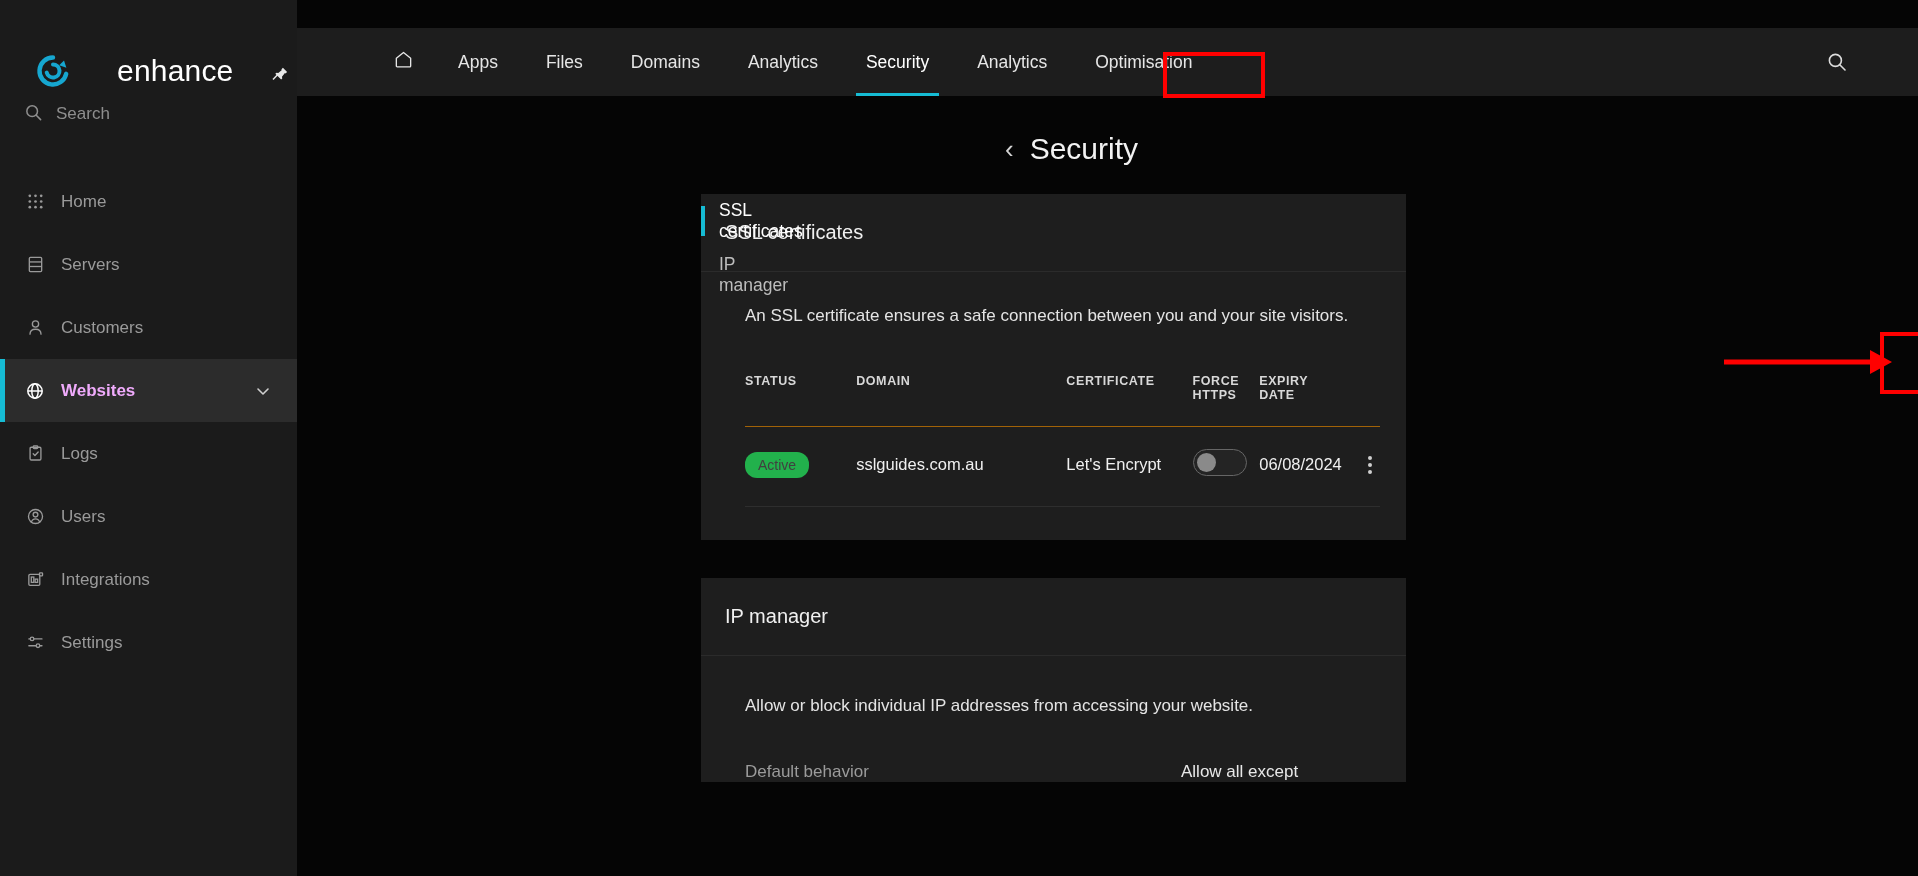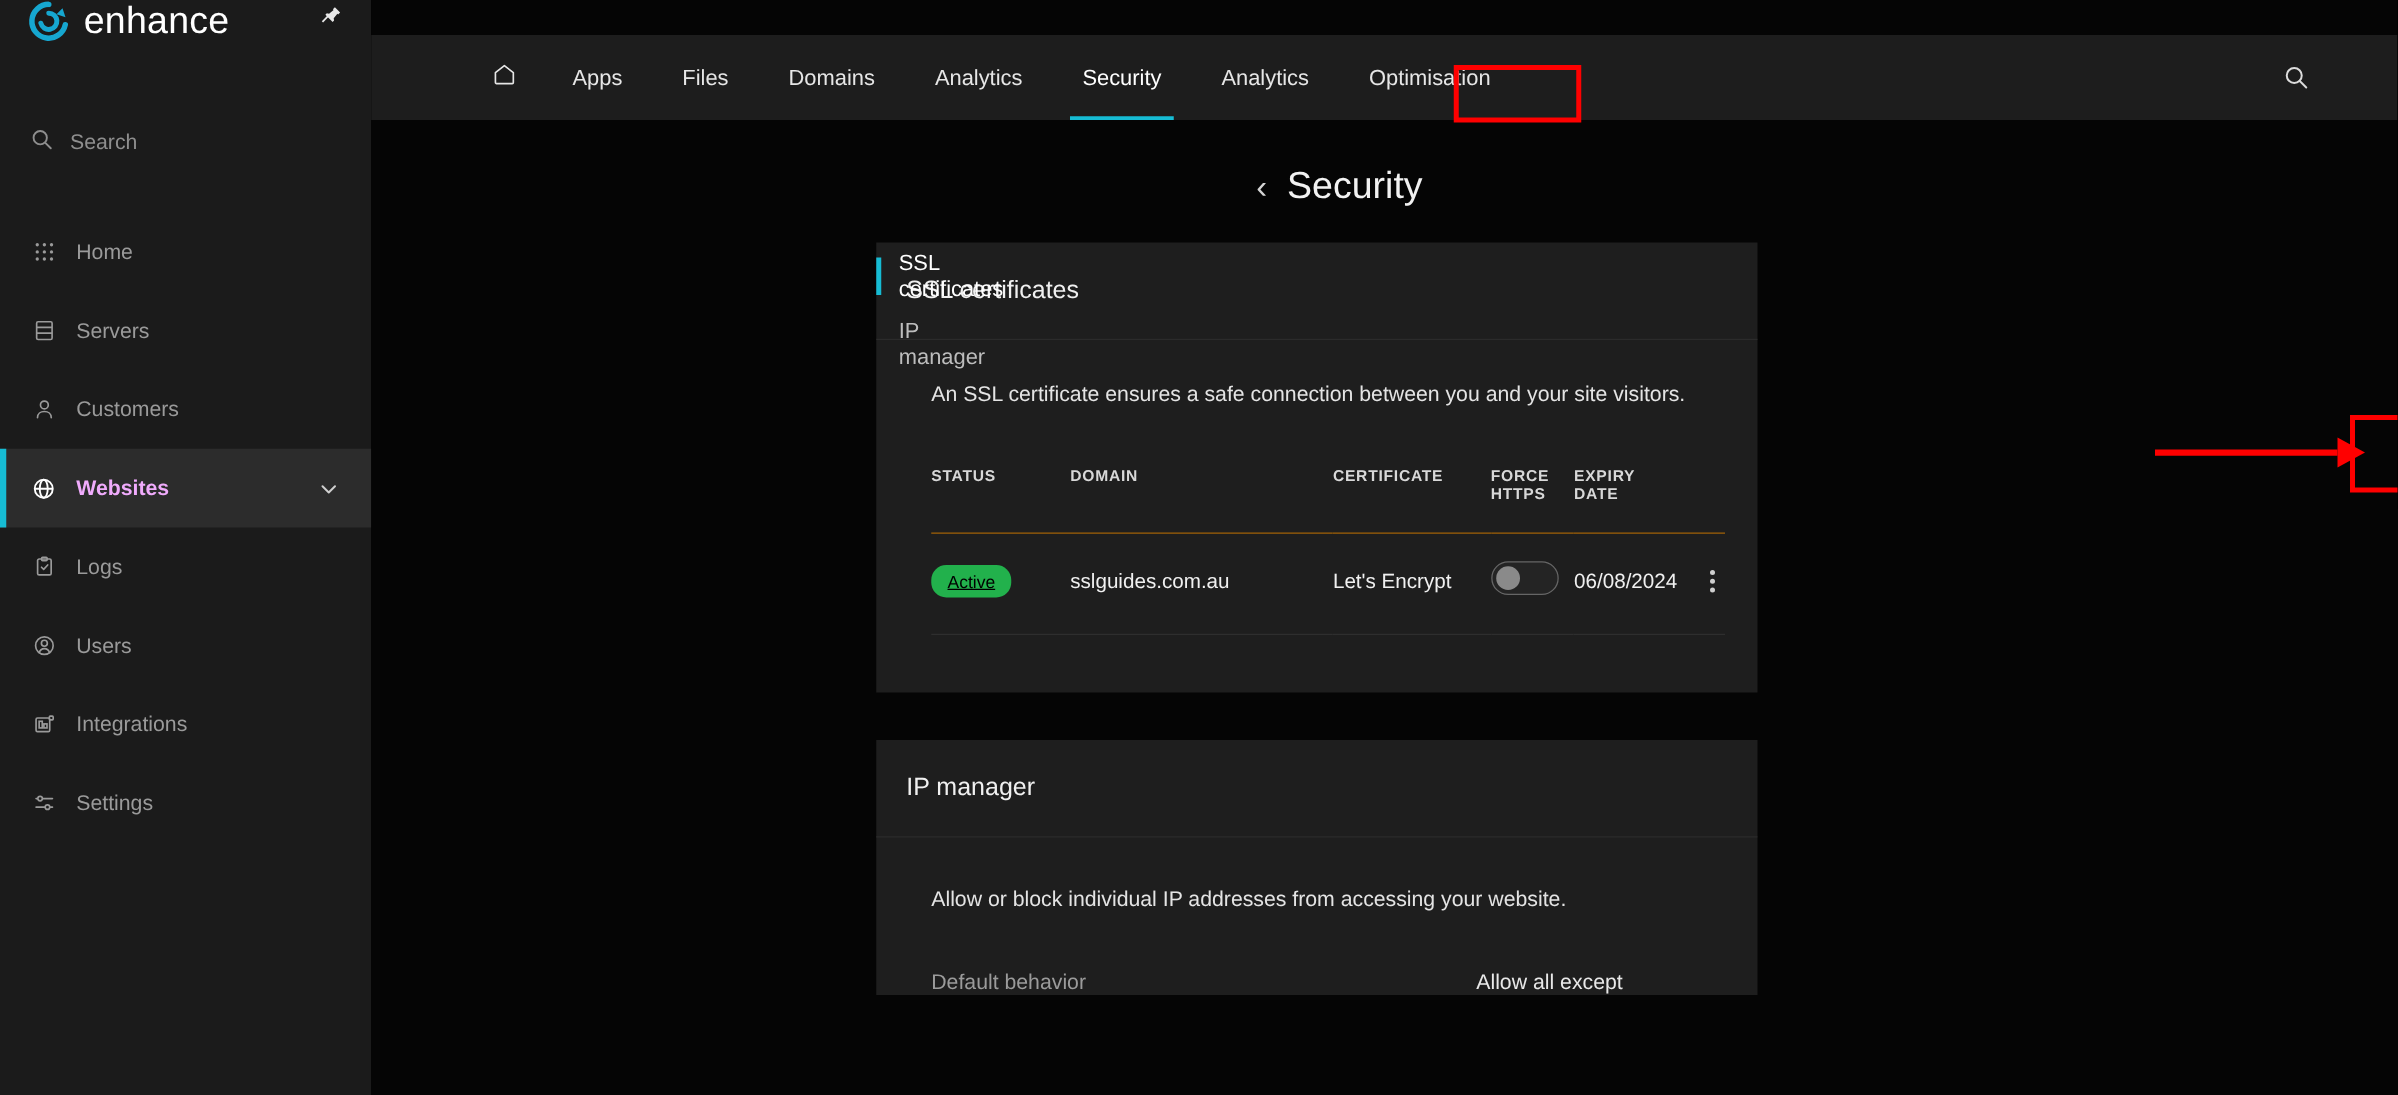--- a/index.html
+++ b/index.html
@@ -12,22 +12,23 @@
   #app { position: relative; width: 1918px; height: 876px; display: flex; background:#050505; }
 
   
   #sidebar {
     width: 297px; height: 876px;
     background: #1b1b1b;
     flex: 0 0 297px;
     position: relative;
   }
   .brand {
-    height: 88px; display: flex; align-items: flex-start;
-    padding: 0 20px 0 22px;
+    height: 88px; display: flex; align-items: flex-end;
+    padding: 0 20px 0 36px;
+    gap: 36px;
   }
   .brand-logo { width: 34px; height: 34px; flex: 0 0 34px; margin-right: 11px; }
   .brand-name {
     font-size: 30px; color: #ffffff; letter-spacing: .2px; font-weight: 400;
   }
   .pin-btn {
     margin-left: auto; width: 26px; height: 26px;
     display: flex; align-items: center; justify-content: center;
     color: #e8e8e8; cursor: pointer;
   }
@@ -112,21 +113,21 @@
     width: 4px; background: #16bcd4;
   }
 
   .panes { flex: 1; padding-right: 512px; }
   .card { background: #1e1e1e; margin-bottom: 38px; }
   .card-head {
     height: 78px; display: flex; align-items: center;
     padding: 0 24px; font-size: 20px; color: #f0f0f0;
     border-bottom: 1px solid #2b2b2b;
   }
-  .card-body { padding: 34px 26px 46px 44px; }
+  .card-body { padding: 34px 26px 33px 44px; }
   .desc-row { display: flex; align-items: center; }
   .desc {
     font-size: 17px; color: #e4e4e4;
   }
   .install-btn {
     margin-left: auto; margin-right: 12px;
     border: 1px solid #9a9a9a; background: #1e1e1e;
     color: #ffffff; font-size: 17px;
     padding: 13px 22px; cursor: pointer;
     font-family: "Liberation Sans", sans-serif;
@@ -144,22 +145,22 @@
     border-bottom: 1px solid #2e2e2e; vertical-align: middle;
   }
   .col-status { width: 168px; }
   .col-domain { width: 310px; }
   .col-cert   { width: 172px; }
   .col-force  { width: 82px; }
   .col-expiry { width: 122px; }
   .col-menu   { width: 40px; }
 
   .badge {
-    display: inline-block; background: #22b14c; color: #000000;
-    font-size: 14px; padding: 5px 13px; border-radius: 12px; font-weight: 500; text-decoration: underline;
+    display: inline-block; background: #22b14c; color: #404040;
+    font-size: 14px; padding: 5px 13px; border-radius: 12px; font-weight: 500;
   }
   .toggle {
     width: 54px; height: 27px; border-radius: 14px;
     border: 1px solid #666; background: #242424;
     position: relative; cursor: pointer; display: inline-block;
   }
   .toggle .knob {
     position: absolute; left: 3px; top: 3px;
     width: 19px; height: 19px; border-radius: 50%; background: #8a8a8a;
   }

